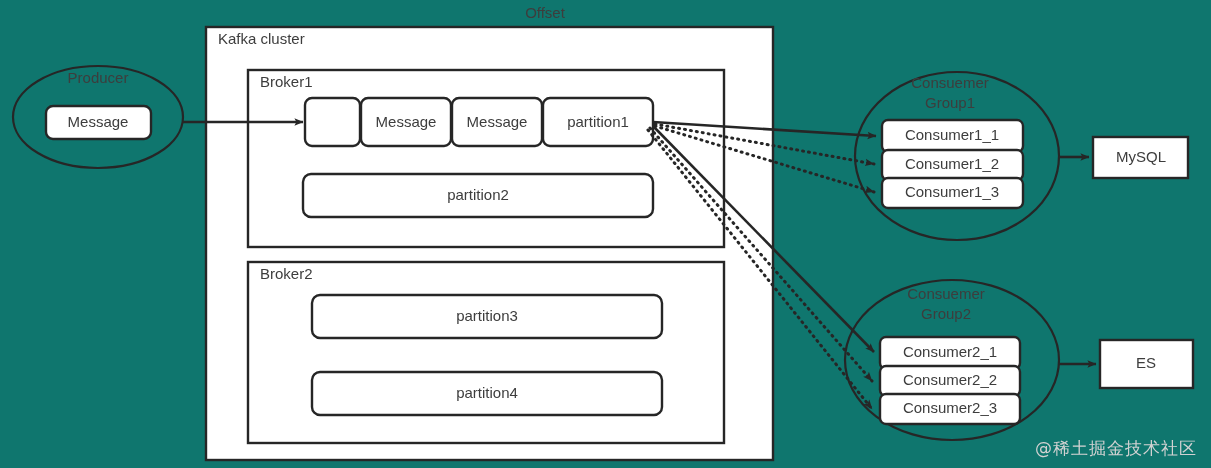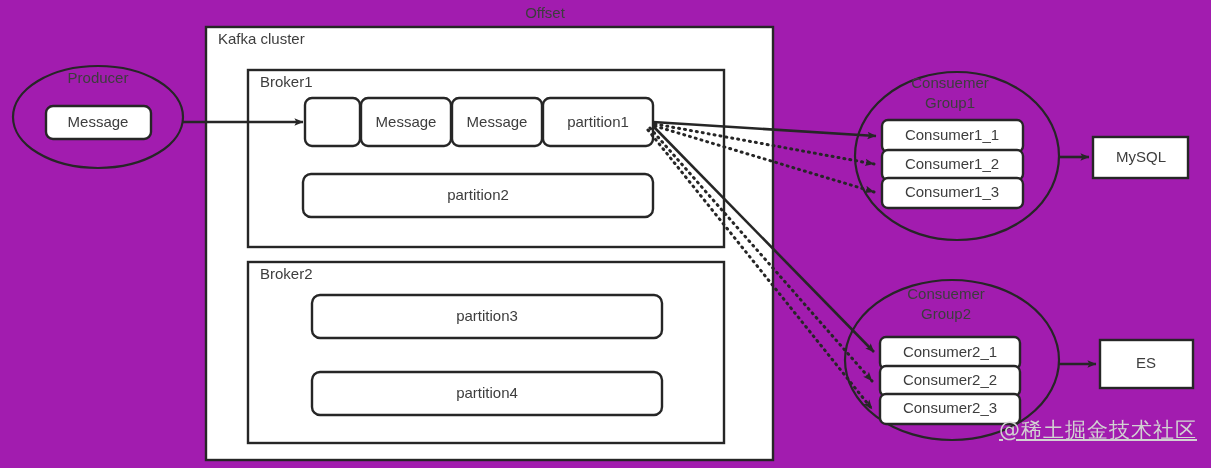--- a/index.html
+++ b/index.html
@@ -4,21 +4,21 @@
 <style>
   html, body {
     margin: 0;
     padding: 0;
     background: #ffffff;
   }
   #canvas {
     position: relative;
     width: 1211px;
     height: 468px;
-    background: #a21caf;
+    background: #0f766e;
     font-family: "Liberation Sans", sans-serif;
     overflow: hidden;
   }
   svg#diagram {
     position: absolute;
     left: 0;
     top: 0;
     width: 1211px;
     height: 468px;
   }
@@ -53,28 +53,27 @@
   .edge-dotted {
     fill: none;
     stroke: #262626;
     stroke-width: 3;
     stroke-dasharray: 1 5;
     stroke-linecap: round;
   }
   .watermark {
     position: absolute;
     right: 14px;
-    bottom: 24px;
+    bottom: 8px;
     font-family: "DejaVu Sans", sans-serif;
-    font-size: 21px;
+    font-size: 17px;
     color: #d2d2d2;
     letter-spacing: 1px;
     white-space: nowrap;
     user-select: none;
-    text-decoration: underline;
   }
 </style>
 </head>
 <body>
 
 <div id="canvas">
 
   <svg id="diagram" viewBox="0 0 1211 468">
     <defs>
       <marker id="arrowSolid" markerWidth="10" markerHeight="10" refX="8.6" refY="4" orient="auto" markerUnits="userSpaceOnUse">

